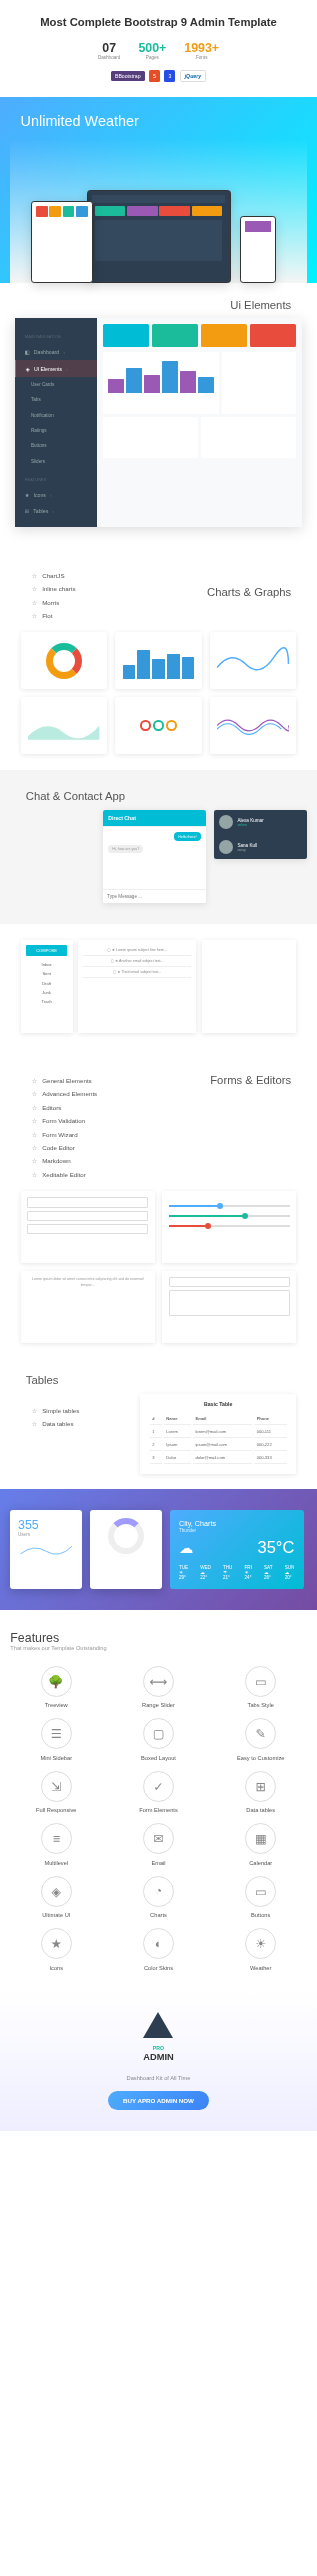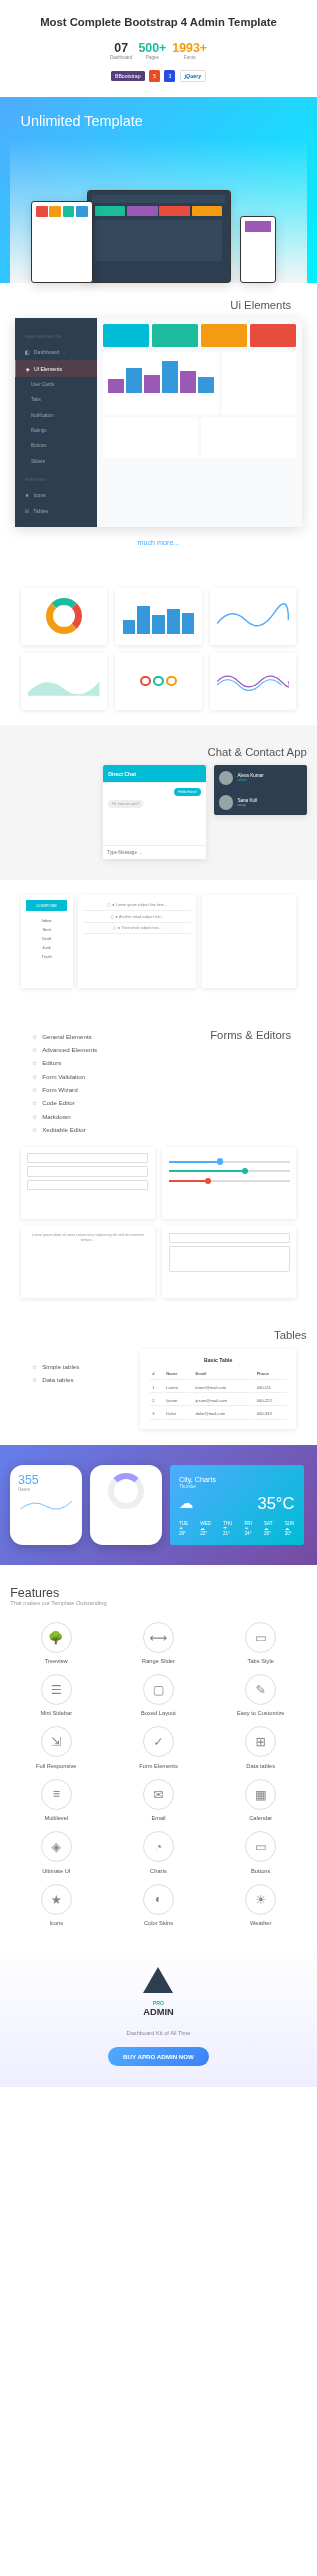--- a/index.html
+++ b/index.html
@@ -1,19 +1,19 @@
 <!DOCTYPE html>
 <html style="font-size:8.2px"><head>
 <meta charset="utf-8">
 <style>
 * { margin: 0; padding: 0; box-sizing: border-box; }
 body { font-family: -apple-system, BlinkMacSystemFont, 'Segoe UI', Arial, sans-serif; background: #fff; width: 317px; color: #333; }
 .section { padding: 15.5px 10.3px; text-align: center; }
 .hero-title { font-size: 11.3px; font-weight: 600; color: #333; margin-bottom: 13px; }
-.stats { display: flex; justify-content: center; gap: 6px; margin-bottom: 10.3px; }
+.stats { display: flex; justify-content: center; gap: 18px; margin-bottom: 10.3px; }
 .stat { text-align: center; }
 .stat-num { font-size: 12.4px; font-weight: 700; }
 .stat-label { font-size: 4.6px; color: #888; }
 .c-dark { color: #333; }
 .c-teal { color: #1abc9c; }
 .c-orange { color: #f39c12; }
 .c-purple { color: #9b59b6; }
 .c-red { color: #e74c3c; }
 .badges { display: flex; justify-content: center; gap: 4.1px; align-items: center; margin-top: 7.7px; }
 .badge { display: inline-flex; align-items: center; padding: 2.1px 4.1px; border-radius: 1.5px; font-size: 5.2px; }
@@ -25,21 +25,21 @@
 .gradient-title { color: #fff; font-size: 14.4px; font-weight: 300; margin-bottom: 10.3px; padding-left: 10.3px; }
 .devices { height: 144px; background: linear-gradient(to bottom, rgba(255,255,255,0) 0%, #f5f5f5 100%); display: flex; align-items: flex-end; justify-content: center; gap: -10.3px; position: relative; }
 .device { background: #fff; border: 1px solid #333; border-radius: 3.1px; box-shadow: 0 2.6px 10.3px rgba(0,0,0,0.15); }
 .device-laptop { width: 144px; height: 93px; }
 .device-tablet { width: 62px; height: 82px; position: absolute; left: 20.6px; bottom: 0; }
 .device-phone { width: 36px; height: 67px; position: absolute; right: 31px; bottom: 0; }
 .device-screen { width: 100%; height: 100%; padding: 4.1px; font-size: 2.1px; }
 .mini-dash { display: grid; grid-template-columns: repeat(4, 1fr); gap: 1.5px; }
 .mini-card { height: 10.3px; border-radius: 1px; }
 .section-title { font-size: 11.3px; font-weight: 400; color: #555; text-align: right; padding-right: 15.5px; margin-bottom: 7.7px; }
-.section-title.left { text-align: right; padding-left: 15.5px; padding-right: 0; }
+.section-title.left { text-align: left; padding-left: 15.5px; padding-right: 0; }
 .ui-preview { display: flex; gap: 0; box-shadow: 0 2.6px 13px rgba(0,0,0,0.15); margin: 0 5.2px; }
 .sidebar-dark { width: 82px; background: #2c3e50; padding: 7.7px 0; }
 .sidebar-item { padding: 5.2px 9.3px; color: #95a5a6; font-size: 5.2px; text-align: left; display: flex; align-items: center; gap: 4.1px; }
 .sidebar-item.active { background: rgba(231, 76, 60, 0.2); color: #fff; border-left: 1px solid #e74c3c; }
 .sidebar-item.header { color: #566573; font-size: 4.1px; text-transform: uppercase; padding-top: 7.7px; }
 .content-area { flex: 1; background: #f8f9fa; padding: 5.2px; }
 .stat-cards { display: grid; grid-template-columns: repeat(4, 1fr); gap: 3.1px; margin-bottom: 5.2px; }
 .stat-card { height: 23px; border-radius: 1.5px; padding: 3.1px; color: #fff; font-size: 3.1px; }
 .chart-row { display: flex; gap: 3.1px; }
 .white-card { background: #fff; border-radius: 1.5px; padding: 5.2px; flex: 1; height: 62px; }
@@ -74,21 +74,21 @@
 .slider-track { height: 2.1px; background: #ddd; position: relative; margin: 7.7px 0; }
 .slider-fill { height: 100%; background: #4facfe; width: 40%; }
 .slider-thumb { width: 6.2px; height: 6.2px; background: #4facfe; border-radius: 50%; position: absolute; top: -2.1px; left: 40%; }
 .table-preview { padding: 0 10.3px; }
 .table-card { background: #fff; box-shadow: 0 1px 5.2px rgba(0,0,0,0.1); border-radius: 1.5px; padding: 7.7px; }
 .mini-table { width: 100%; font-size: 4.1px; }
 .mini-table th, .mini-table td { padding: 2.6px; text-align: left; border-bottom: 0.5px solid #eee; color: #666; }
 .widgets-bg { background: linear-gradient(135deg, #667eea 0%, #764ba2 100%); padding: 20.6px 10.3px; }
 .widgets-title { color: #fff; font-size: 11.3px; margin-bottom: 10.3px; }
 .widget-cards { display: flex; gap: 7.7px; flex-wrap: wrap; }
-.widget-card { background: #fff; border-radius: 13px; box-shadow: 0 2.6px 10.3px rgba(0,0,0,0.2); }
+.widget-card { background: #fff; border-radius: 3px; box-shadow: 0 2.6px 10.3px rgba(0,0,0,0.2); }
 .metric-card { width: 72px; padding: 7.7px; }
 .metric-num { font-size: 12.4px; font-weight: 300; }
 .weather-card { background: linear-gradient(135deg, #4facfe, #00bcd4); color: #fff; border-radius: 3.1px; padding: 9.3px; width: 134px; }
 .weather-temp-row { display: flex; justify-content: space-between; align-items: center; margin: 5.2px 0; }
 .weather-temp { font-size: 16.5px; font-weight: 300; }
 .weather-days { display: flex; justify-content: space-between; margin-top: 7.7px; font-size: 4.6px; }
 .features-section { padding: 20.6px 10.3px; }
 .features-heading { font-size: 12.4px; font-weight: 400; color: #444; }
 .features-sub { font-size: 5.7px; color: #999; margin-bottom: 15.5px; }
 .features-grid { display: grid; grid-template-columns: repeat(3, 1fr); gap: 10.3px; }
@@ -102,21 +102,21 @@
 .logo-text .pro { color: #1abc9c; font-size: 5.2px; }
 .cta-sub { font-size: 5.7px; color: #888; margin: 5.2px 0 10.3px; }
 .cta-btn { display: inline-block; background: linear-gradient(135deg, #4facfe, #3b82f6); color: #fff; padding: 6.2px 15.5px; border-radius: 13px; font-size: 6.2px; font-weight: 600; }
 .feature-list.right-side { text-align: left; padding: 10.3px 15.5px; }
 .chevron::after { content: '›'; float: right; color: #566573; }
 </style>
 </head>
 <body>
 
 <div class="section">
-  <h1 class="hero-title">Most Complete Bootstrap 4 Admin Template</h1>
+  <h1 class="hero-title">Most Complete Bootstrap 9 Admin Template</h1>
   <div class="stats">
     <div class="stat">
         <div class="stat-num c-dark">07</div>
         <div class="stat-label">Dashboard</div>
       </div>
     <div class="stat">
         <div class="stat-num c-teal">500+</div>
         <div class="stat-label">Pages</div>
       </div>
     <div class="stat">
@@ -126,21 +126,21 @@
   </div>
   <div class="badges">
     <span class="badge badge-bs">B <span>Bootstrap</span></span>
     <span class="badge badge-html">5</span>
     <span class="badge badge-css">3</span>
     <span class="badge badge-jq">jQuery</span>
   </div>
 </div>
 
 <div class="gradient-header">
-  <div class="gradient-title">Unlimited Template</div>
+  <div class="gradient-title">Unlimited Weather</div>
   <div class="devices">
     <div class="device device-tablet">
         <div class="device-screen">
           <div class="mini-dash">
             <div class="mini-card" style="background:#e74c3c"></div>
             <div class="mini-card" style="background:#f39c12"></div>
             <div class="mini-card" style="background:#1abc9c"></div>
             <div class="mini-card" style="background:#3498db"></div>
           </div>
         </div>
@@ -215,24 +215,44 @@
           </div>
         </div>
         <div class="white-card" style="flex:0.6"></div>
       </div>
       <div class="chart-row" style="margin-top:3.1px">
         <div class="white-card" style="height:41px"></div>
         <div class="white-card" style="height:41px"></div>
       </div>
     </div>
   </div>
-  <div class="much-more">much more...</div>
 </div>
 
 <div class="section">
+  <div style="display:flex">
+    <div class="feature-list" style="flex:1">
+      <div class="feature-item">
+          <span class="check-icon"></span>
+          <span>ChartJS</span>
+        </div>
+      <div class="feature-item">
+          <span class="check-icon"></span>
+          <span>Inline charts</span>
+        </div>
+      <div class="feature-item">
+          <span class="check-icon"></span>
+          <span>Morris</span>
+        </div>
+      <div class="feature-item">
+          <span class="check-icon"></span>
+          <span>Flot</span>
+        </div>
+    </div>
+    <h2 class="section-title" style="flex:1;align-self:center">Charts &amp; Graphs</h2>
+  </div>
   <div class="charts-preview">
     <div class="chart-card">
         <div class="donut"></div>
       </div>
     <div class="chart-card">
         <div class="bars-mini" style="width:100%">
           <div class="bar-mini" style="height:40%;background:#3498db"></div>
           <div class="bar-mini" style="height:80%;background:#3498db"></div>
           <div class="bar-mini" style="height:55%;background:#3498db"></div>
           <div class="bar-mini" style="height:70%;background:#3498db"></div>

